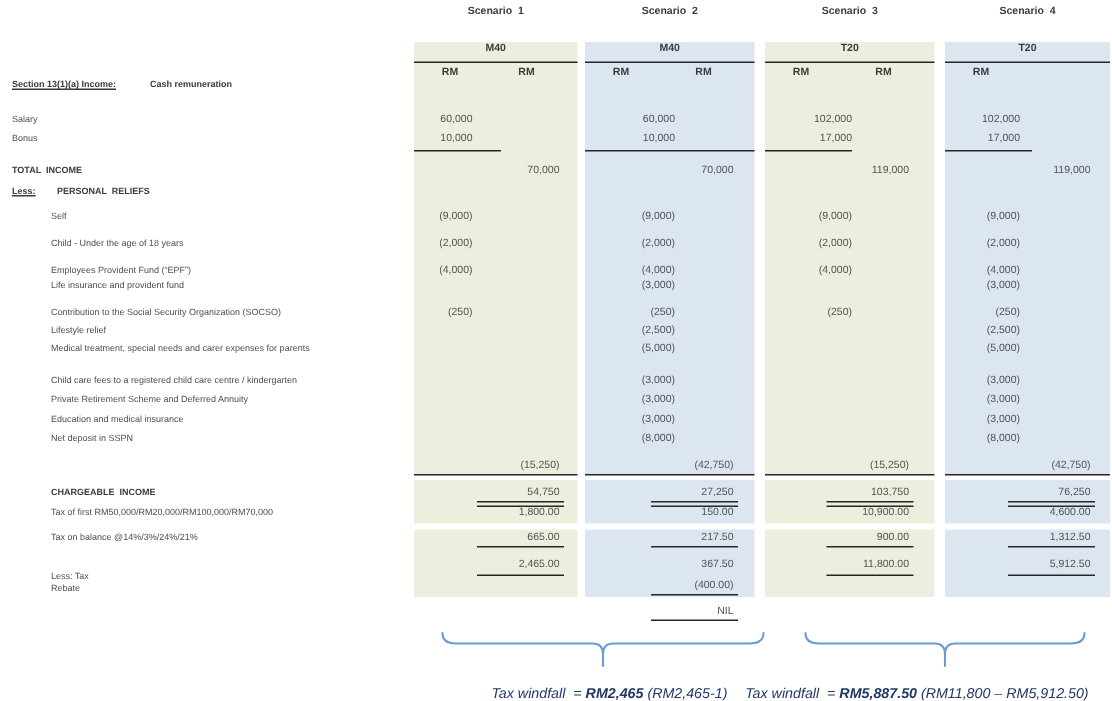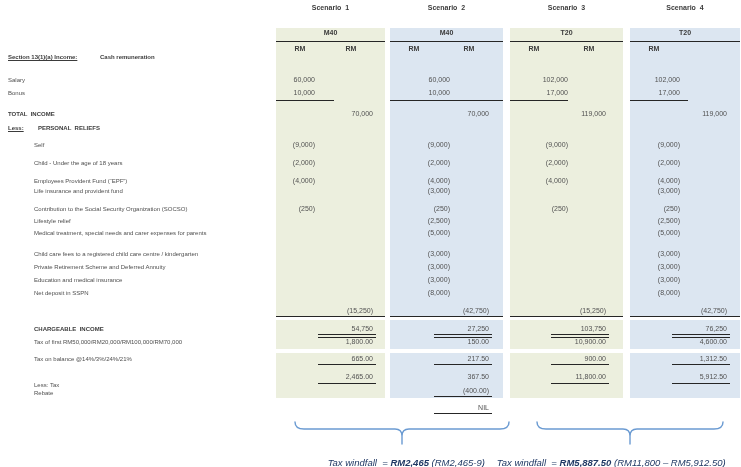--- a/index.html
+++ b/index.html
@@ -176,18 +176,18 @@
 
   <div class="lbl" style="left:34px;top:381px;">Less: Tax</div>
   <div class="lbl" style="left:34px;top:389px;">Rebate</div>
 
   <svg class="braces" width="741" height="467" viewBox="0 0 741 467">
     <path id="brace-1" fill="none" stroke="#6B9BD2" stroke-width="1.4" stroke-linecap="round" d="M295,422 Q295,429 304,429 L395,429 Q402,429 402,436 L402,444 M402,436 Q402,429 409,429 L500,429 Q509,429 509,422"></path>
     <path id="brace-2" fill="none" stroke="#6B9BD2" stroke-width="1.4" stroke-linecap="round" d="M537,422 Q537,429 546,429 L623,429 Q630,429 630,436 L630,444 M630,436 Q630,429 637,429 L714,429 Q723,429 723,422"></path>
   </svg>
 
   <div class="windfall" style="left:401px;top:446px;">
-    <span>Tax windfall  = </span><span class="wf-amt">RM2,465</span><span> (RM2,465-9)</span>
+    <span>Tax windfall  = </span><span class="wf-amt">RM2,465</span><span> (RM2,465-1)</span>
   </div>
   <div class="windfall" style="left:606px;top:446px;">
     <span>Tax windfall  = </span><span class="wf-amt">RM5,887.50</span><span> (RM11,800 – RM5,912.50)</span>
   </div>
 </div>
 
 </body></html>

